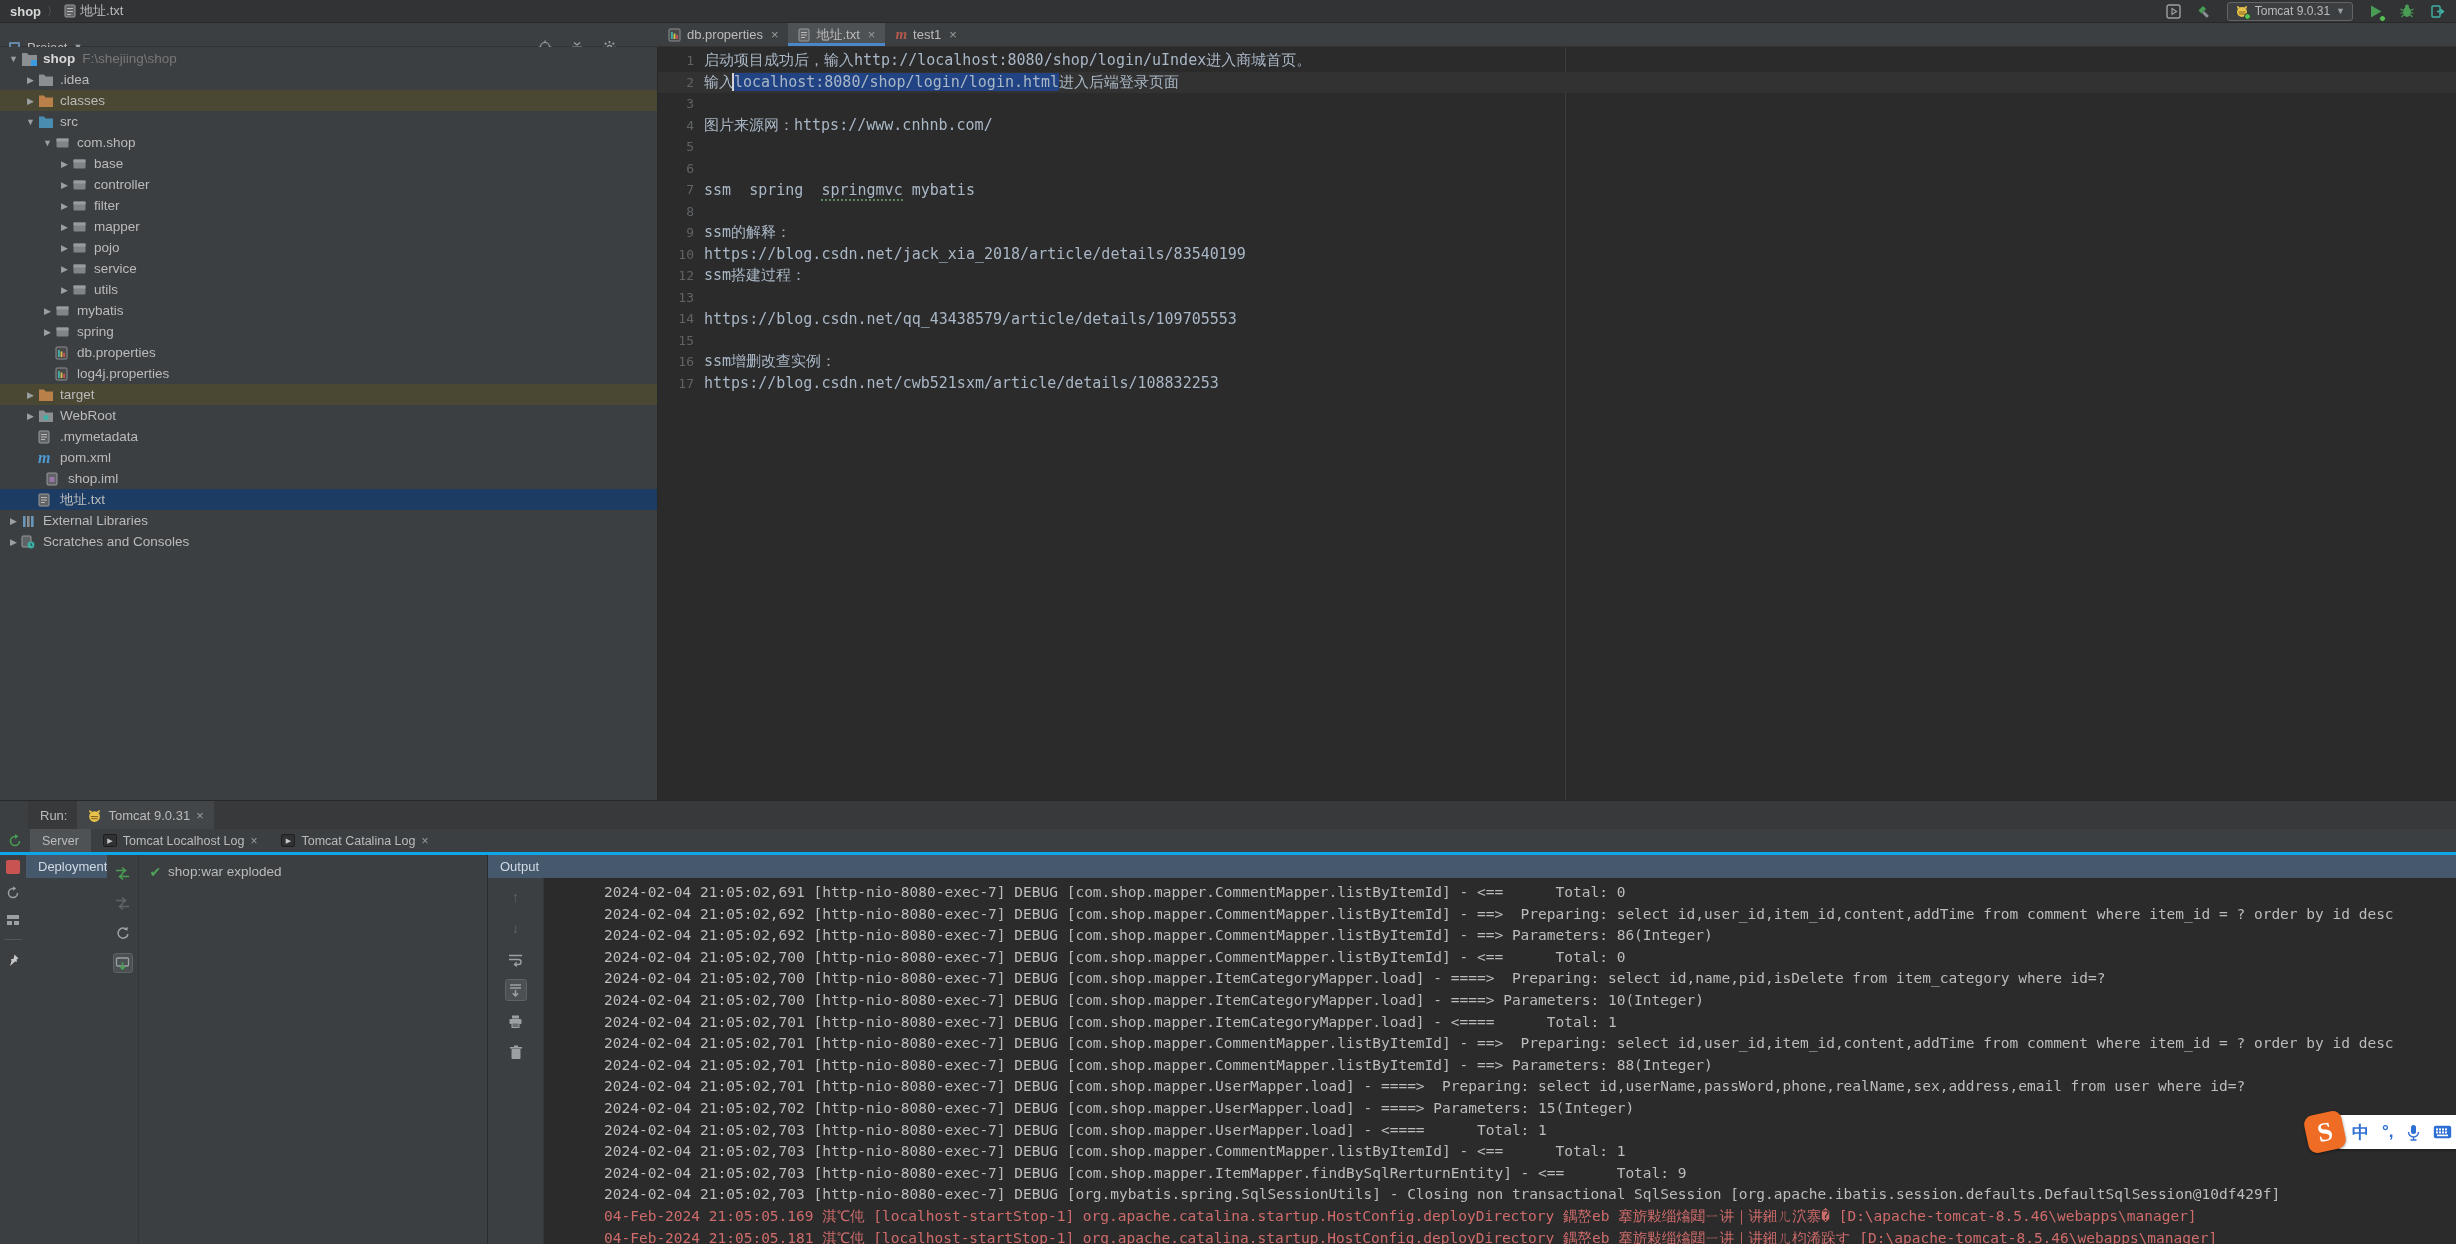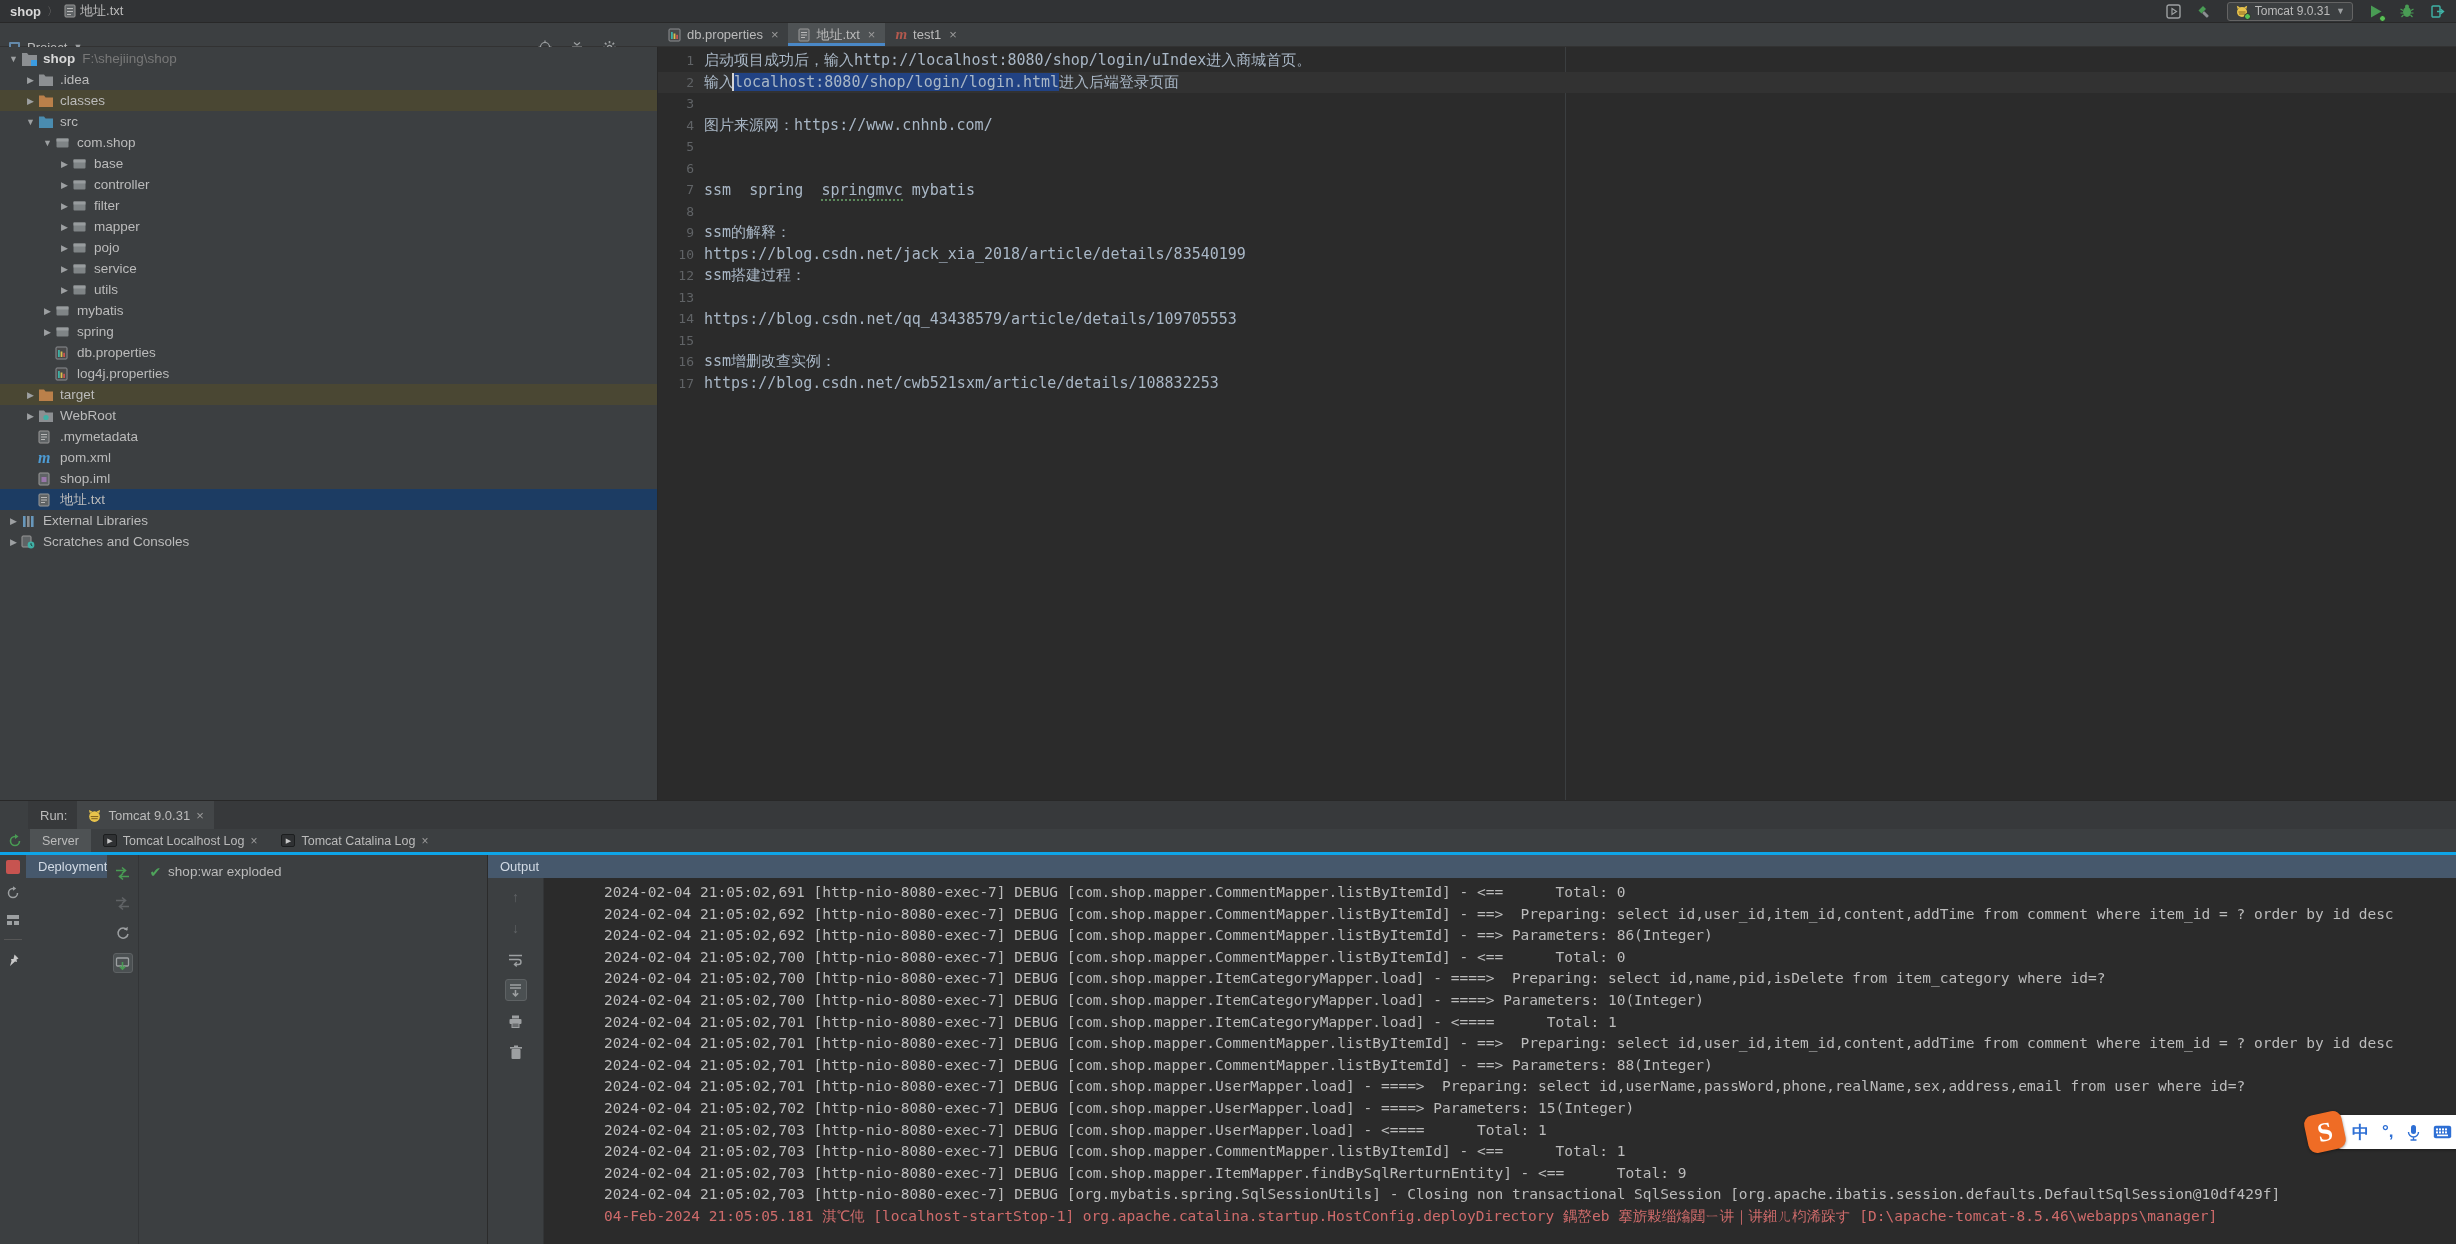--- a/index.html
+++ b/index.html
@@ -445,21 +445,21 @@
             </span>
             <span class="lbl">.mymetadata</span>
           </div>
           <div class="trow" style="padding-left: 23px;">
             <span class="arr"></span>
             <span class="ico">
               <span style="color:#4d9bd3;font-weight:bold;font-style:italic;font-family:'Liberation Serif',serif;font-size:16px;line-height:14px;">m</span>
             </span>
             <span class="lbl">pom.xml</span>
           </div>
-          <div class="trow" style="padding-left: 23px;">
+          <div class="trow" style="padding-left: 31px;">
             <span class="arr"></span>
             <span class="ico">
               <svg width="12" height="14" viewBox="0 0 12 14">
                 <rect x="1" y="1" width="10" height="12" rx="1" fill="#5f6365" stroke="#9a9a9a"></rect>
                 <rect x="3.5" y="5" width="5" height="5" fill="#9876aa"></rect>
               </svg>
             </span>
             <span class="lbl">shop.iml</span>
           </div>
           <div class="trow selected" style="padding-left: 23px;">
@@ -709,20 +709,21 @@
               <div class="log-line">2024-02-04 21:05:02,700 [http-nio-8080-exec-7] DEBUG [com.shop.mapper.ItemCategoryMapper.load] - ====&gt; Parameters: 10(Integer)</div>
               <div class="log-line">2024-02-04 21:05:02,701 [http-nio-8080-exec-7] DEBUG [com.shop.mapper.ItemCategoryMapper.load] - &lt;====      Total: 1</div>
               <div class="log-line">2024-02-04 21:05:02,701 [http-nio-8080-exec-7] DEBUG [com.shop.mapper.CommentMapper.listByItemId] - ==&gt;  Preparing: select id,user_id,item_id,content,addTime from comment where item_id = ? order by id desc</div>
               <div class="log-line">2024-02-04 21:05:02,701 [http-nio-8080-exec-7] DEBUG [com.shop.mapper.CommentMapper.listByItemId] - ==&gt; Parameters: 88(Integer)</div>
               <div class="log-line">2024-02-04 21:05:02,701 [http-nio-8080-exec-7] DEBUG [com.shop.mapper.UserMapper.load] - ====&gt;  Preparing: select id,userName,passWord,phone,realName,sex,address,email from user where id=?</div>
               <div class="log-line">2024-02-04 21:05:02,702 [http-nio-8080-exec-7] DEBUG [com.shop.mapper.UserMapper.load] - ====&gt; Parameters: 15(Integer)</div>
               <div class="log-line">2024-02-04 21:05:02,703 [http-nio-8080-exec-7] DEBUG [com.shop.mapper.UserMapper.load] - &lt;====      Total: 1</div>
               <div class="log-line">2024-02-04 21:05:02,703 [http-nio-8080-exec-7] DEBUG [com.shop.mapper.CommentMapper.listByItemId] - &lt;==      Total: 1</div>
               <div class="log-line">2024-02-04 21:05:02,703 [http-nio-8080-exec-7] DEBUG [com.shop.mapper.ItemMapper.findBySqlRerturnEntity] - &lt;==      Total: 9</div>
               <div class="log-line">2024-02-04 21:05:02,703 [http-nio-8080-exec-7] DEBUG [org.mybatis.spring.SqlSessionUtils] - Closing non transactional SqlSession [org.apache.ibatis.session.defaults.DefaultSqlSession@10df429f]</div>
+              <div class="log-line err">04-Feb-2024 21:05:05.169 淇℃伅 [localhost-startStop-1] org.apache.catalina.startup.HostConfig.deployDirectory 鍝嶅eb 搴旂敤缁熻閮ㄧ讲｜讲鎺ㄦ泬寨� [D:\apache-tomcat-8.5.46\webapps\manager]</div>
               <div class="log-line err">04-Feb-2024 21:05:05.181 淇℃伅 [localhost-startStop-1] org.apache.catalina.startup.HostConfig.deployDirectory 鍝嶅eb 搴旂敤缁熻閮ㄧ讲｜讲鎺ㄦ枃浠跺す [D:\apache-tomcat-8.5.46\webapps\manager]</div>
             </div>
         </div>
       </div>
     </div>
   </div>
 
   <div class="ime">
     <div class="ime-logo">S</div>
     <div class="ime-bar">

